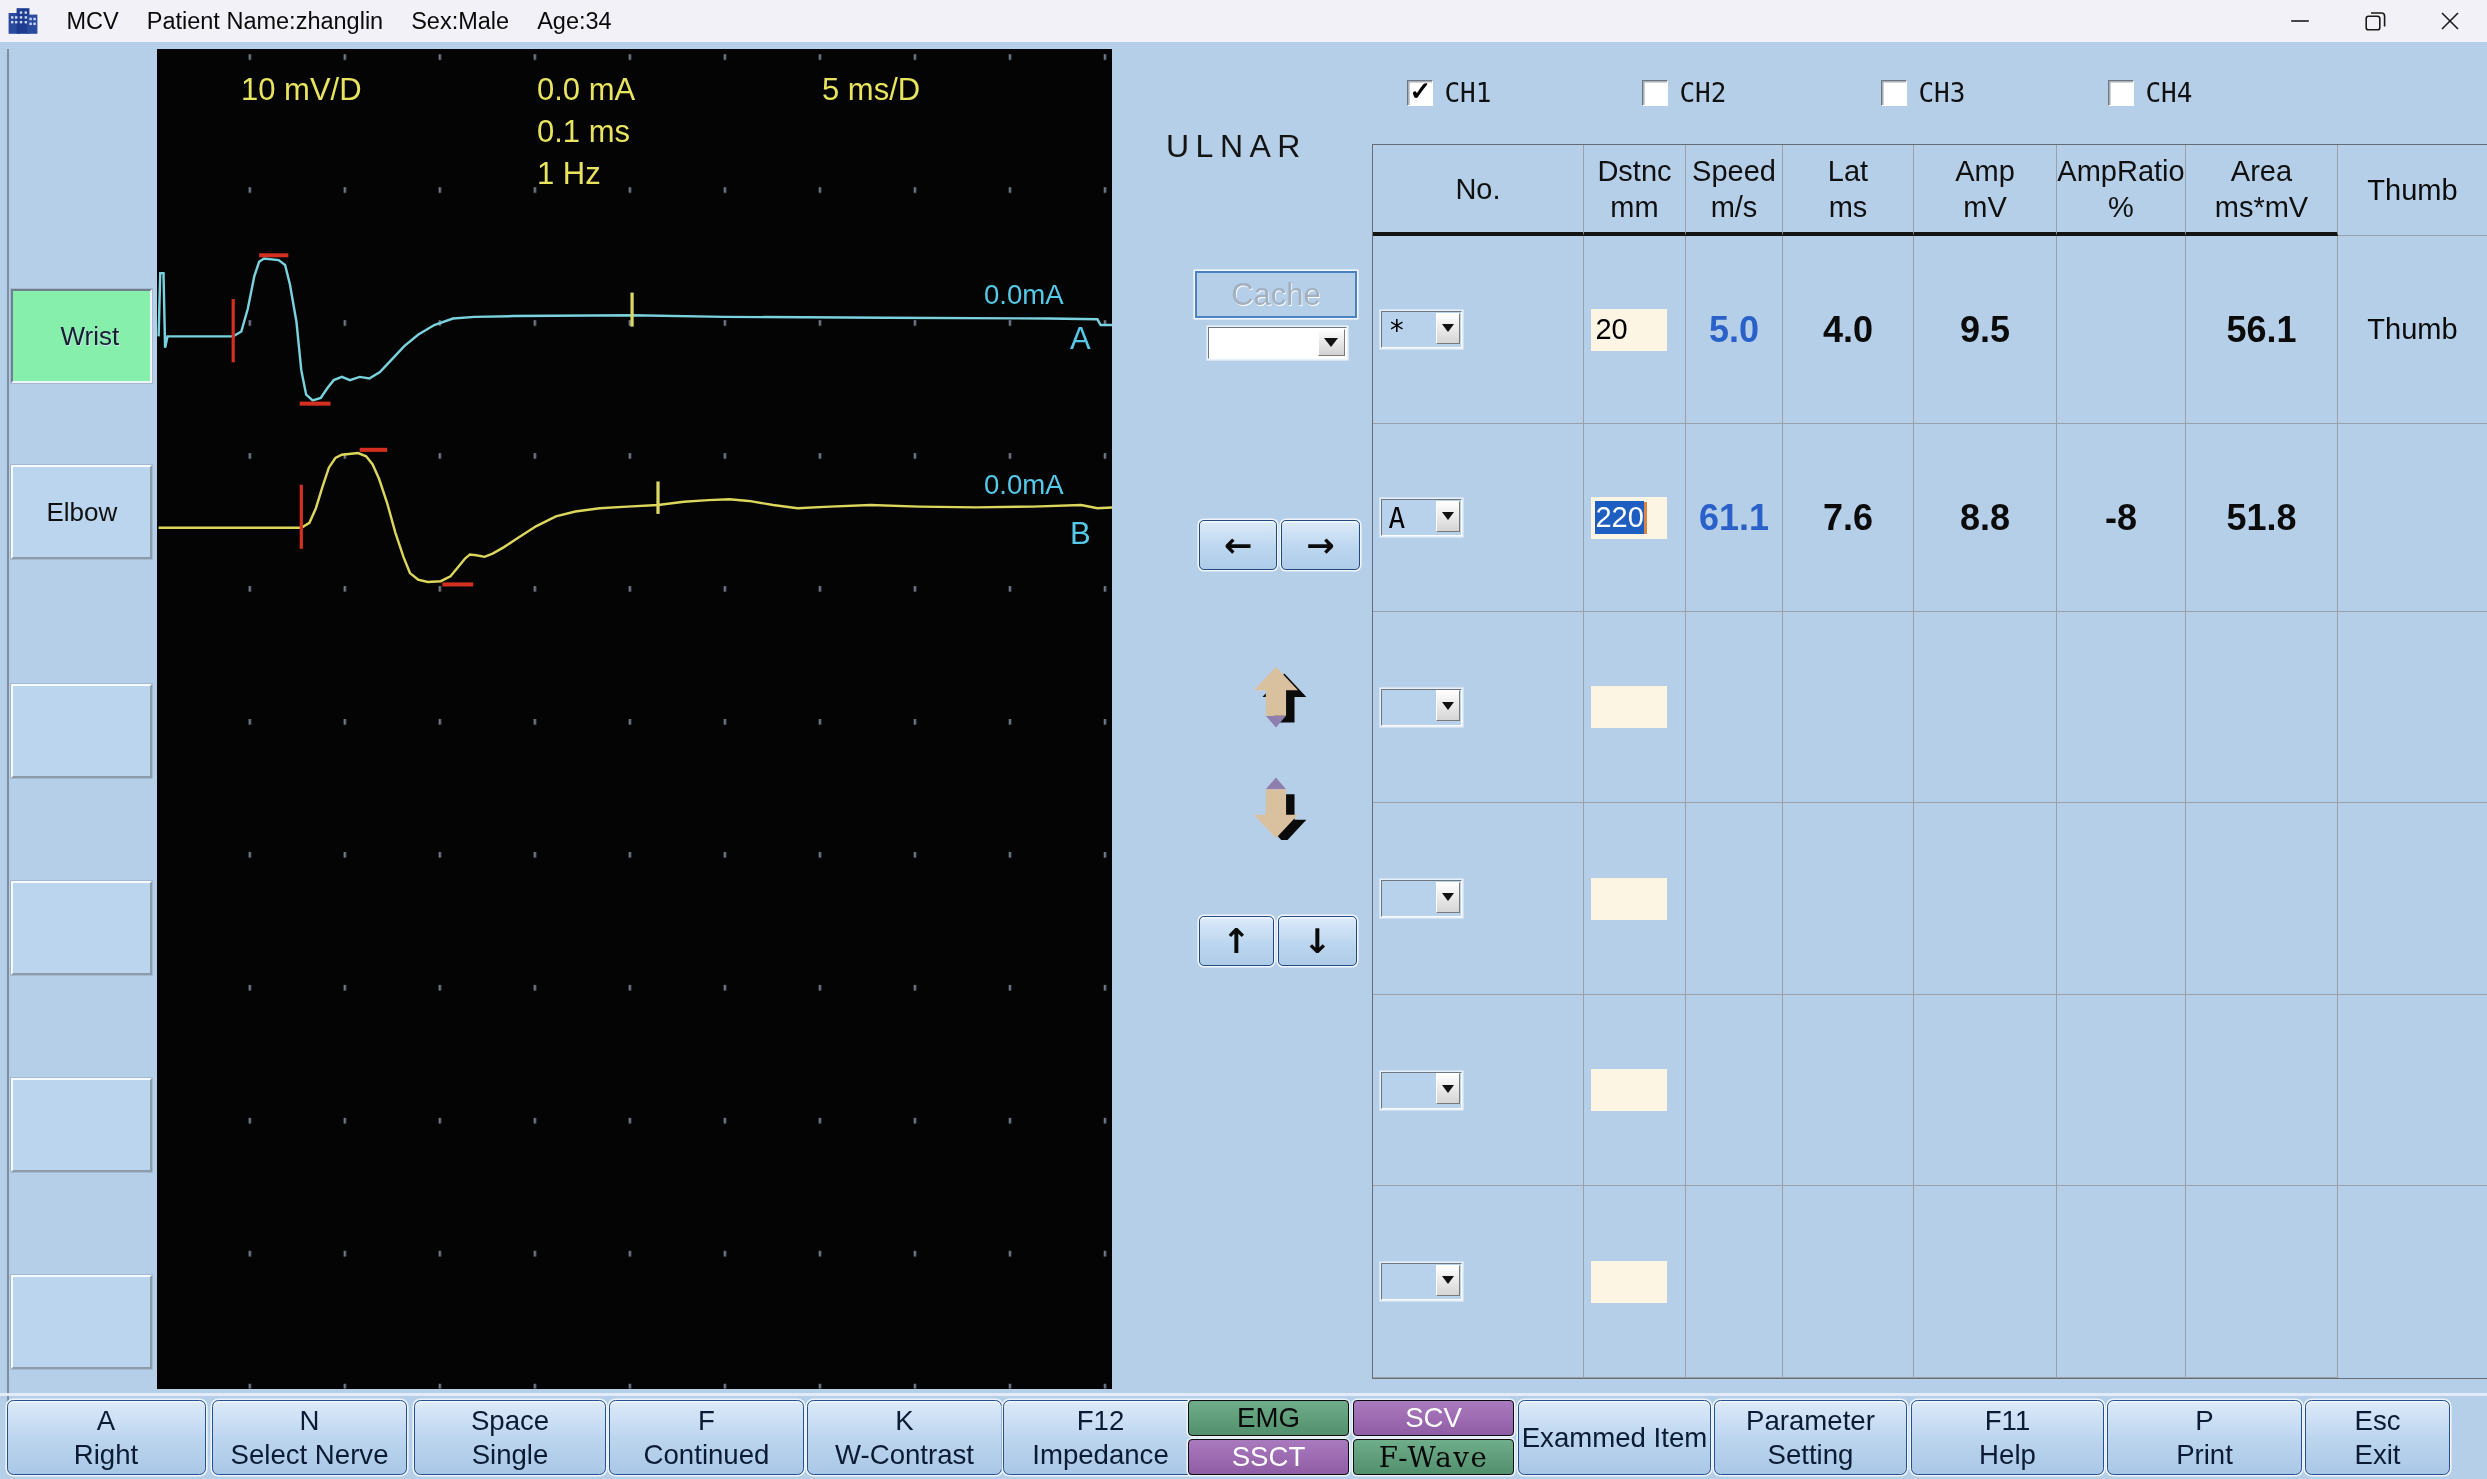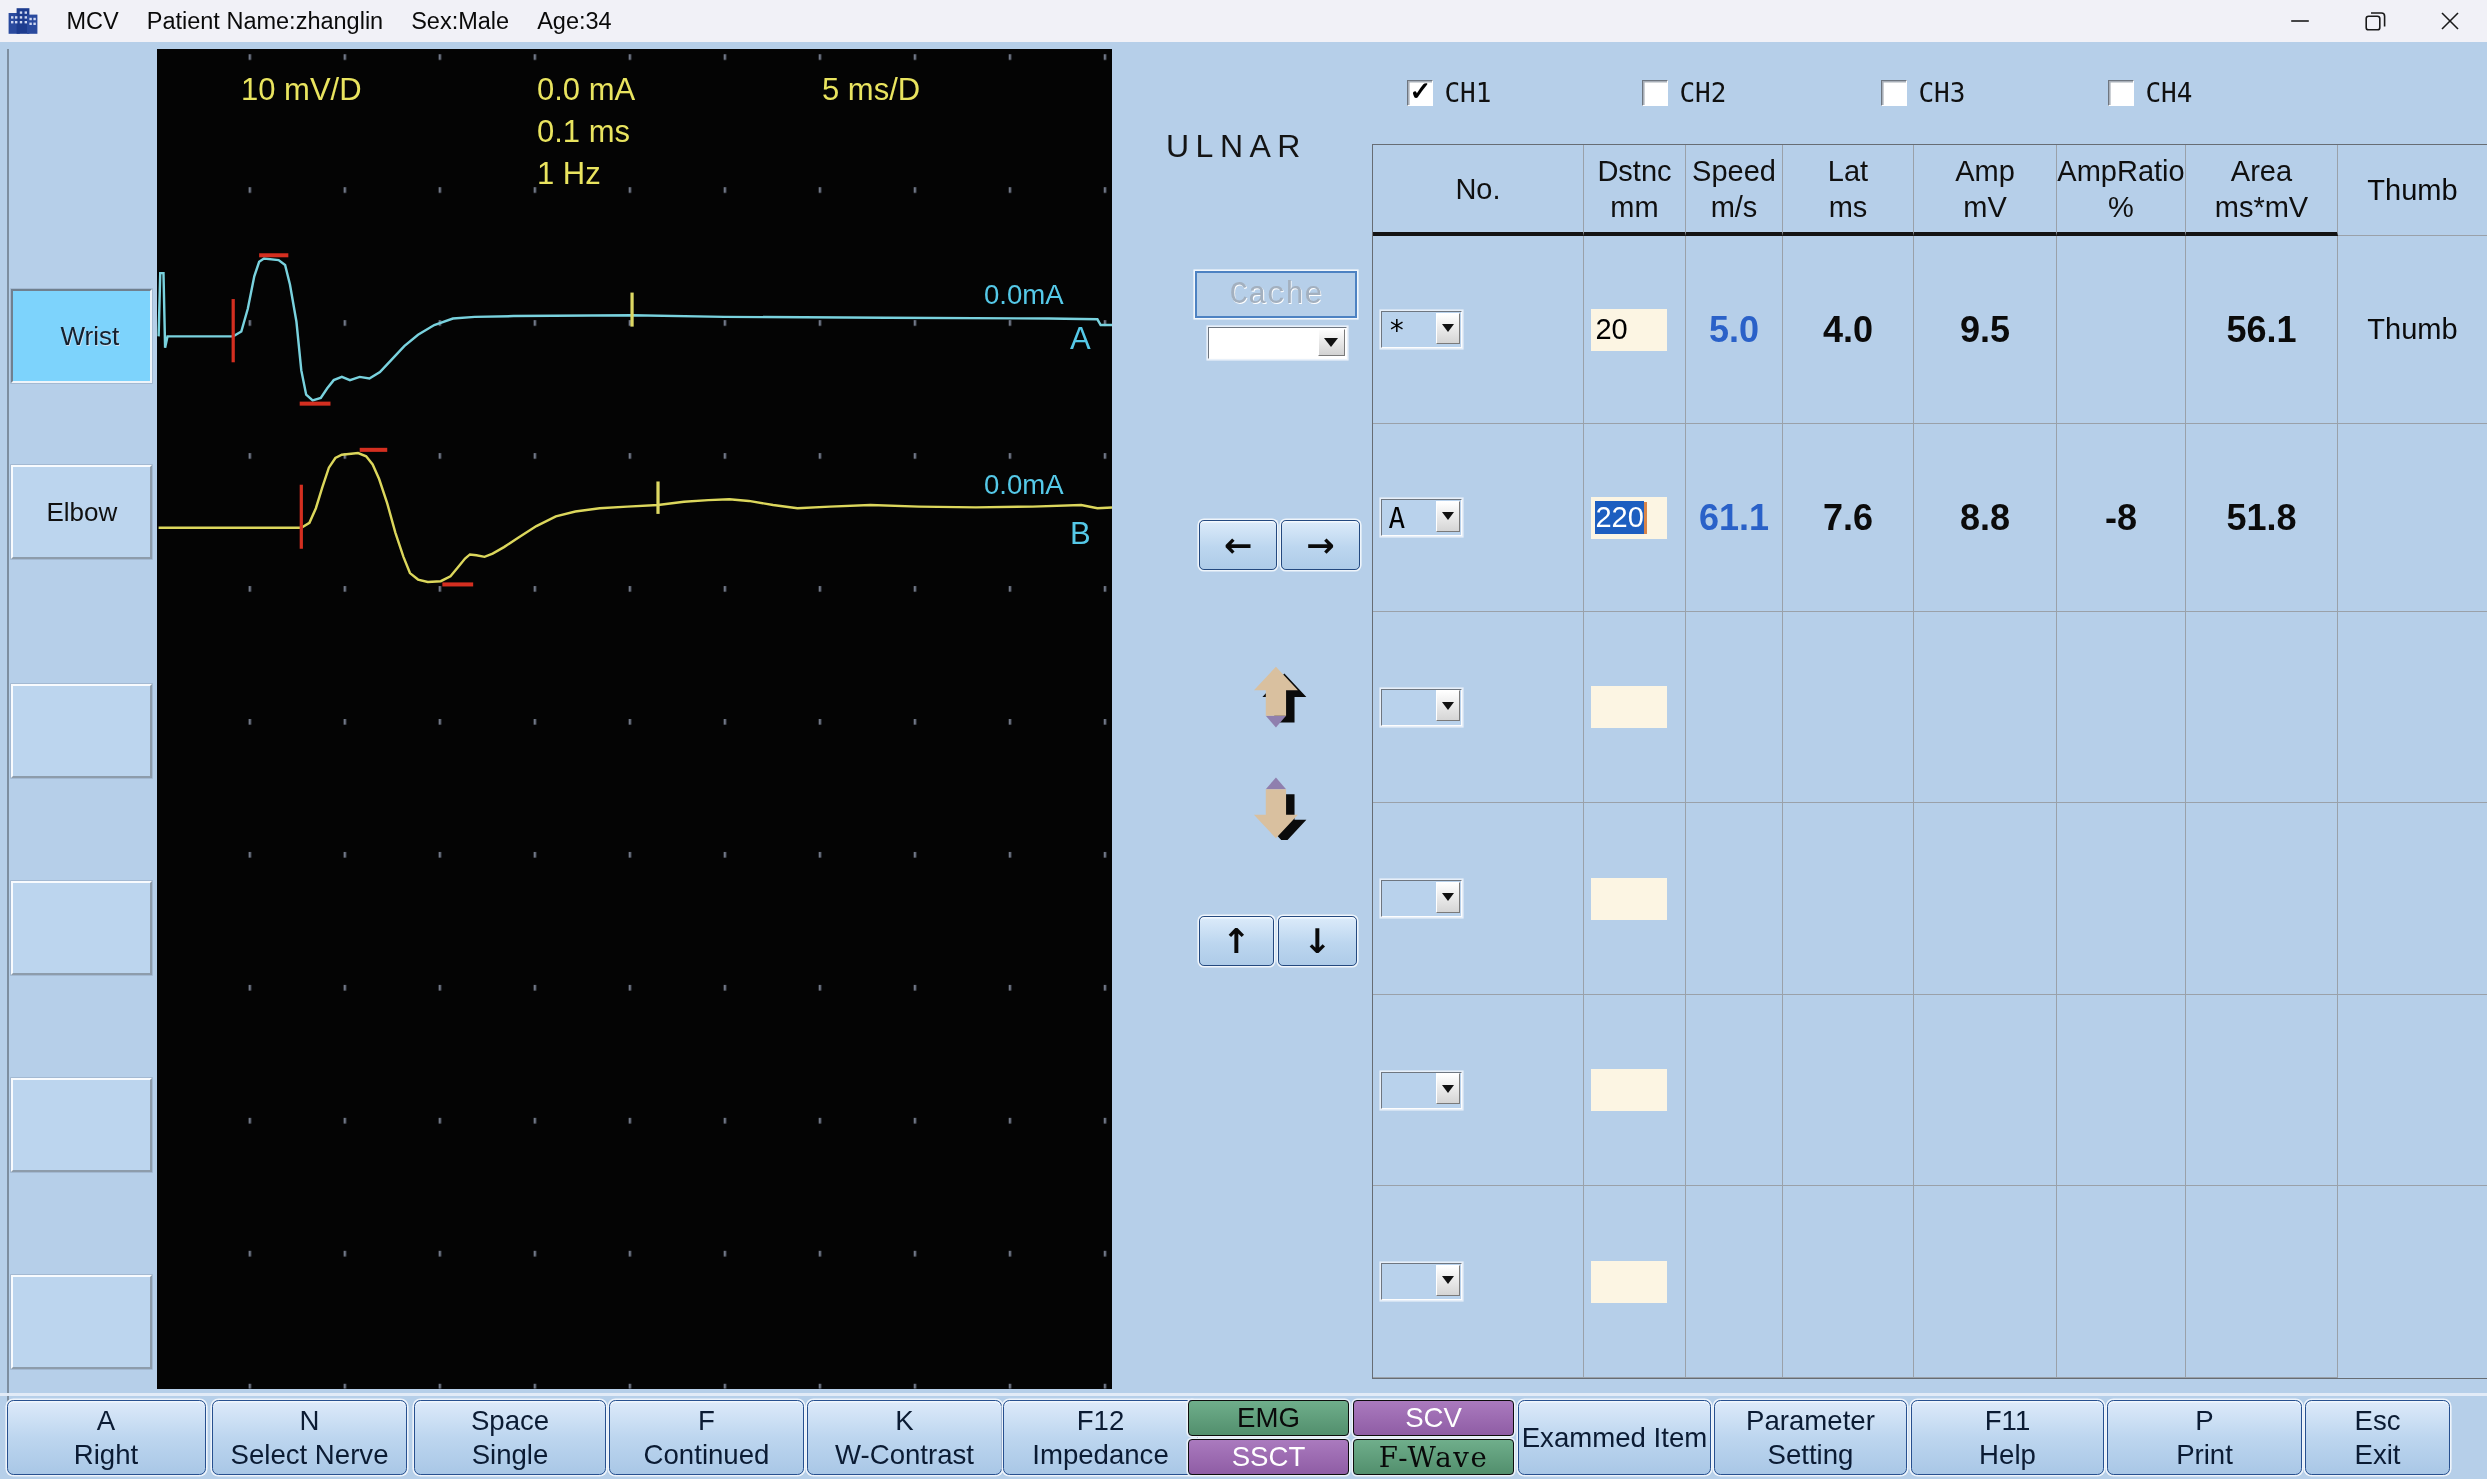--- a/index.html
+++ b/index.html
@@ -13,32 +13,32 @@
   #win-controls{margin-left:auto;display:flex;height:42px;}
   .win-btn{width:75px;height:42px;display:flex;align-items:center;justify-content:center;}
   .win-btn svg{width:24px;height:24px;}
   
   #main{position:absolute;left:0;top:42px;width:2487px;height:1438px;background:#b6cfe9;}
   
   #side-rail{position:absolute;left:6.5px;top:6.5px;width:2.4px;height:1353px;background:#7d8fa0;background:#7d8ea0;}
   .sbtn{position:absolute;left:11.4px;width:141px;height:94px;display:flex;align-items:center;justify-content:center;
     font-size:26px;color:#101010;background:#bcd5ee;border:2.4px solid;border-color:#f8fbfe #8d9cab #8d9cab #f8fbfe;
     box-shadow:0 0 0 0.8px #9fb4cc;box-sizing:border-box;}
-  .sbtn.selected{background:#7dd3fc;border-color:#70808f #eef4fa #eef4fa #70808f;color:#15202e;text-shadow:0.8px 0.8px 0 #cfe2f2;padding-left:16px;}
+  .sbtn.selected{background:#86efac;border-color:#70808f #eef4fa #eef4fa #70808f;color:#15202e;text-shadow:0.8px 0.8px 0 #cfe2f2;padding-left:16px;}
   
   #scope{position:absolute;left:157px;top:6.5px;width:955px;height:1340px;background:#040404;}
   #scope svg{position:absolute;left:0;top:0;}
   .scale-label{position:absolute;color:#e9e45f;font-size:31px;font-weight:500;white-space:nowrap;}
   .ma-label{position:absolute;color:#55c9e8;font-size:27.6px;white-space:nowrap;}
   .trace-letter{position:absolute;color:#55c9e8;font-size:31px;}
   
   #ulnar{position:absolute;left:1166px;top:86px;font-size:32px;letter-spacing:6.5px;color:#141414;}
   #cache-btn{position:absolute;left:1195px;top:229px;width:162px;height:47px;background:#b6cfe9;
     border:2.4px solid #4d82c2;box-shadow:0 0 0 1.6px #f2f7fc;display:flex;align-items:center;justify-content:center;
-    font-size:31px;color:#a3b0bf;text-shadow:0.8px 0.8px 0 #ffffff;box-sizing:border-box;font-family:Liberation Mono, monospace;}
+    font-size:31px;color:#a3b0bf;text-shadow:0.8px 0.8px 0 #ffffff;box-sizing:border-box;}
   .ddl{position:absolute;left:1208px;top:285px;width:139px;height:32px;background:#ffffff;
     border:1.6px solid;border-color:#6e7680 #fdfdfd #fdfdfd #6e7680;box-shadow:0 0 0 1.6px #e9f1fa;box-sizing:border-box;}
   .ddl-btn{position:absolute;right:0.8px;top:0.8px;width:27.6px;height:27.6px;background:linear-gradient(180deg,#fdfdfd,#d2d2d2);
     border:1.6px solid;border-color:#ffffff #7a7a7a #7a7a7a #ffffff;box-sizing:border-box;
     display:flex;align-items:center;justify-content:center;}
   .tri{width:0;height:0;border-left:7.3px solid transparent;border-right:7.3px solid transparent;border-top:9px solid #111;}
   .abtn{position:absolute;height:50px;background:linear-gradient(180deg,#dcebfa,#bcd6ef 55%,#aecbe8);
     border:1.6px solid #24497f;border-radius:4.9px;box-shadow:0 0 0 1.6px #eff5fb,inset 0 1.6px 0 #f4f9fe;
     display:flex;align-items:center;justify-content:center;font-family:"DejaVu Sans",sans-serif;
     font-size:34px;font-weight:bold;color:#0a0a0a;box-sizing:border-box;}

